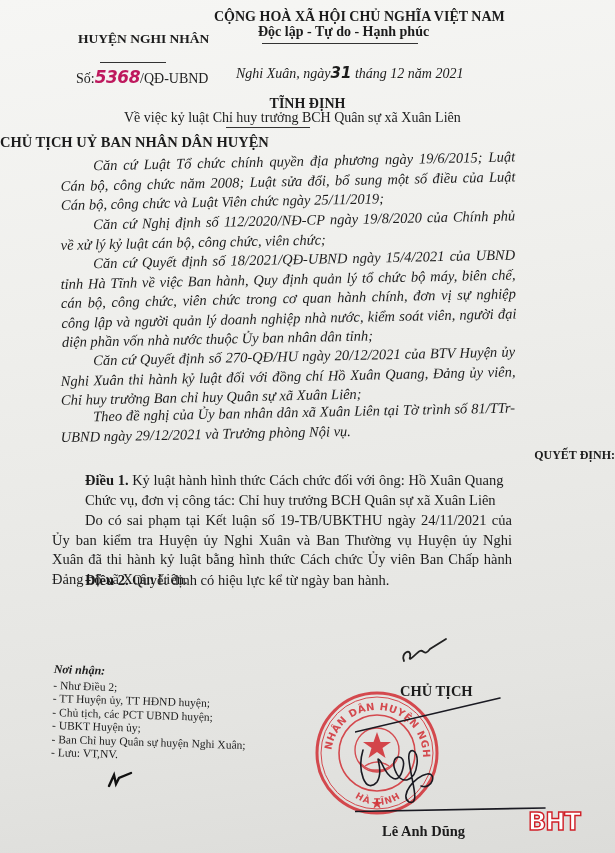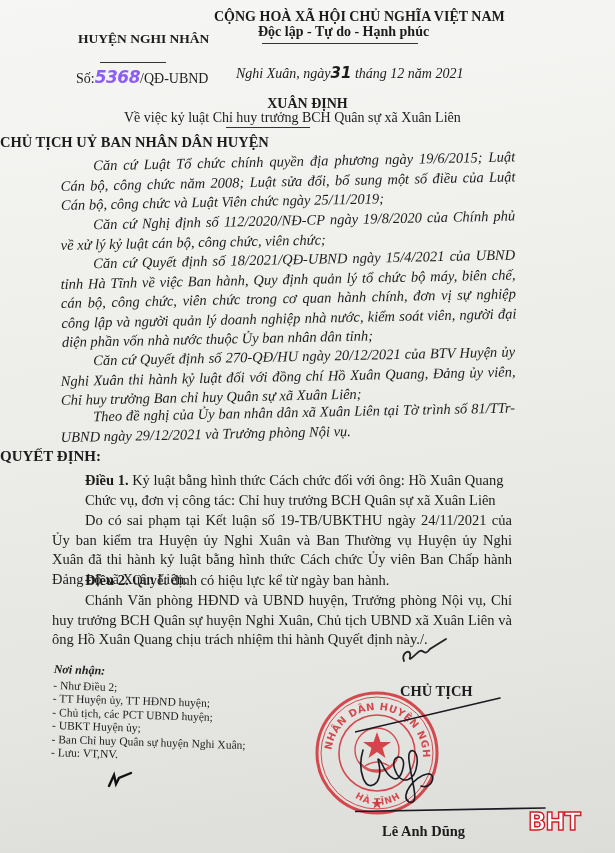--- a/index.html
+++ b/index.html
@@ -12,35 +12,35 @@
   .page { position: absolute; inset: 0; }
   .abs { position: absolute; white-space: nowrap; }
 
   
   .org { left: 78px; top: 30px; width: 130px; text-align: center; font-weight: bold; font-size: 13.5px; line-height: 17px; }
   .org-rule { left: 100px; top: 62px; width: 66px; height: 1px; background: #333; }
   .nation { left: 214px; top: 8px; width: 260px; text-align: center; font-weight: bold; font-size: 14px; line-height: 17px; }
   .motto { left: 258px; top: 24px; font-weight: bold; font-size: 14px; }
   .motto-rule { left: 262px; top: 43px; width: 156px; height: 1px; background: #333; }
   .docno { left: 76px; top: 67px; font-size: 14px; }
-  .docno .num { font-family: "DejaVu Sans", sans-serif; font-weight: bold; font-style: italic; font-size: 17px; letter-spacing: -0.5px; color: #8b5cf6; }
+  .docno .num { font-family: "DejaVu Sans", sans-serif; font-weight: bold; font-style: italic; font-size: 17px; letter-spacing: -0.5px; color: #be185d; }
   .place-date { left: 236px; top: 64px; font-style: italic; font-size: 14px; }
   .place-date .day { font-family: "DejaVu Sans", sans-serif; font-weight: bold; font-style: italic; font-size: 15px; }
 
   .title { left: 0; width: 615px; top: 96px; text-align: center; font-weight: bold; font-size: 14px; }
   .subtitle { left: 124px; top: 110px; font-weight: normal; font-size: 14px; }
   .subtitle-rule { left: 226px; top: 127px; width: 84px; height: 1px; background: #333; }
 
   .authority { left: 0; width: 615px; top: 134px; font-weight: bold; font-size: 14.5px; }
 
   
   .pre { left: 60px; width: 455px; font-style: italic; font-size: 14.5px; line-height: 19.5px; transform: rotate(-1.2deg); transform-origin: left top; white-space: normal; text-align: justify; }
 
   
-  .decision-title { left: 0; width: 615px; top: 448px; text-align: left; font-weight: bold; font-size: 15px; }
+  .decision-title { left: 0; width: 615px; top: 448px; text-align: right; font-weight: bold; font-size: 12px; }
   .art { left: 52px; width: 460px; font-size: 14.5px; line-height: 19.5px; white-space: normal; text-align: justify; }
   .art .lbl { font-weight: bold; }
   .indent { text-indent: 33px; }
 
   
   .recipients { left: 54px; top: 663px; font-size: 11.5px; line-height: 13.5px; transform: rotate(1.8deg); transform-origin: left top; }
   .recipients .head { font-weight: bold; font-style: italic; font-size: 12px; margin-bottom: 2px; }
 
   
   .sig-title { left: 400px; top: 683px; font-weight: bold; font-size: 14.5px; }
@@ -69,43 +69,42 @@
   <div class="abs motto-rule"></div>
 
   <div class="abs docno">
     <span>Số:</span><span class="num">5368</span><span>/QĐ-UBND</span>
   </div>
 
   <div class="abs place-date">
     <span>Nghi Xuân, ngày</span><span class="day">31</span><span> tháng 12 năm 2021</span>
   </div>
 
-  <div class="abs title">XUÂN ĐỊNH</div>
+  <div class="abs title">TĨNH ĐỊNH</div>
   <div class="abs subtitle">Về việc kỷ luật Chỉ huy trưởng BCH Quân sự xã Xuân Liên</div>
   <div class="abs subtitle-rule"></div>
   <div class="abs authority">CHỦ TỊCH UỶ BAN NHÂN DÂN HUYỆN</div>
 
   <div class="abs pre indent" style="top:157px;">Căn cứ Luật Tổ chức chính quyền địa phương ngày 19/6/2015; Luật Cán bộ, công chức năm 2008; Luật sửa đổi, bổ sung một số điều của Luật Cán bộ, công chức và Luật Viên chức ngày 25/11/2019;</div>
   <div class="abs pre indent" style="top:216px;">Căn cứ Nghị định số 112/2020/NĐ-CP ngày 19/8/2020 của Chính phủ về xử lý kỷ luật cán bộ, công chức, viên chức;</div>
   <div class="abs pre indent" style="top:255px;">Căn cứ Quyết định số 18/2021/QĐ-UBND ngày 15/4/2021 của UBND tỉnh Hà Tĩnh về việc Ban hành, Quy định quản lý tổ chức bộ máy, biên chế, cán bộ, công chức, viên chức trong cơ quan hành chính, đơn vị sự nghiệp công lập và người quản lý doanh nghiệp nhà nước, kiểm soát viên, người đại diện phần vốn nhà nước thuộc Ủy ban nhân dân tỉnh;</div>
   <div class="abs pre indent" style="top:352px;">Căn cứ Quyết định số 270-QĐ/HU ngày 20/12/2021 của BTV Huyện ủy Nghi Xuân thi hành kỷ luật đối với đồng chí Hồ Xuân Quang, Đảng ủy viên, Chỉ huy trưởng Ban chỉ huy Quân sự xã Xuân Liên;</div>
   <div class="abs pre indent" style="top:408px;">Theo đề nghị của Ủy ban nhân dân xã Xuân Liên tại Tờ trình số 81/TTr-UBND ngày 29/12/2021 và Trưởng phòng Nội vụ.</div>
 
   <div class="abs decision-title">QUYẾT ĐỊNH:</div>
 
   <div class="abs art indent" style="top:471px;">
-    <span class="lbl">Điều 1.</span><span> Kỷ luật bằng hình thức Cách chức đối với ông: Hồ Xuân Quang</span>
+    <span class="lbl">Điều 1.</span><span> Kỷ luật hành hình thức Cách chức đối với ông: Hồ Xuân Quang</span>
   </div>
   <div class="abs art indent" style="top:491px;">Chức vụ, đơn vị công tác: Chỉ huy trưởng BCH Quân sự xã Xuân Liên</div>
   <div class="abs art indent" style="top:511px;">Do có sai phạm tại Kết luận số 19-TB/UBKTHU ngày 24/11/2021 của Ủy ban kiểm tra Huyện ủy Nghi Xuân và Ban Thường vụ Huyện ủy Nghi Xuân đã thi hành kỷ luật bằng hình thức Cách chức Ủy viên Ban Chấp hành Đảng bộ xã Xuân Liên.</div>
 
   <div class="abs art indent" style="top:571px;">
     <span class="lbl">Điều 2.</span><span> Quyết định có hiệu lực kể từ ngày ban hành.</span>
   </div>
-  <div class="abs art indent" style="top:591px;">Chánh Văn phòng HĐND và UBND huyện, Trưởng phòng Nội vụ, Chỉ huy trưởng BCH Quân sự huyện Nghi Xuân, Chủ tịch UBND xã Xuân Liên và ông Hồ Xuân Quang chịu trách nhiệm thi hành Quyết định này./.</div>
 
   <svg class="abs mini-sig" viewBox="0 0 50 30">
     <path d="M4 26 C 0 18, 12 12, 10 22 C 8 28, 16 18, 20 16 C 24 14, 24 22, 30 14 L 46 4" fill="none" stroke="#222" stroke-width="1.8" stroke-linecap="round"></path>
   </svg>
 
   <div class="abs recipients">
     <div class="head">Nơi nhận:</div>
     <div>- Như Điều 2;</div>
     <div>- TT Huyện ủy, TT HĐND huyện;</div>
     <div>- Chủ tịch, các PCT UBND huyện;</div>

